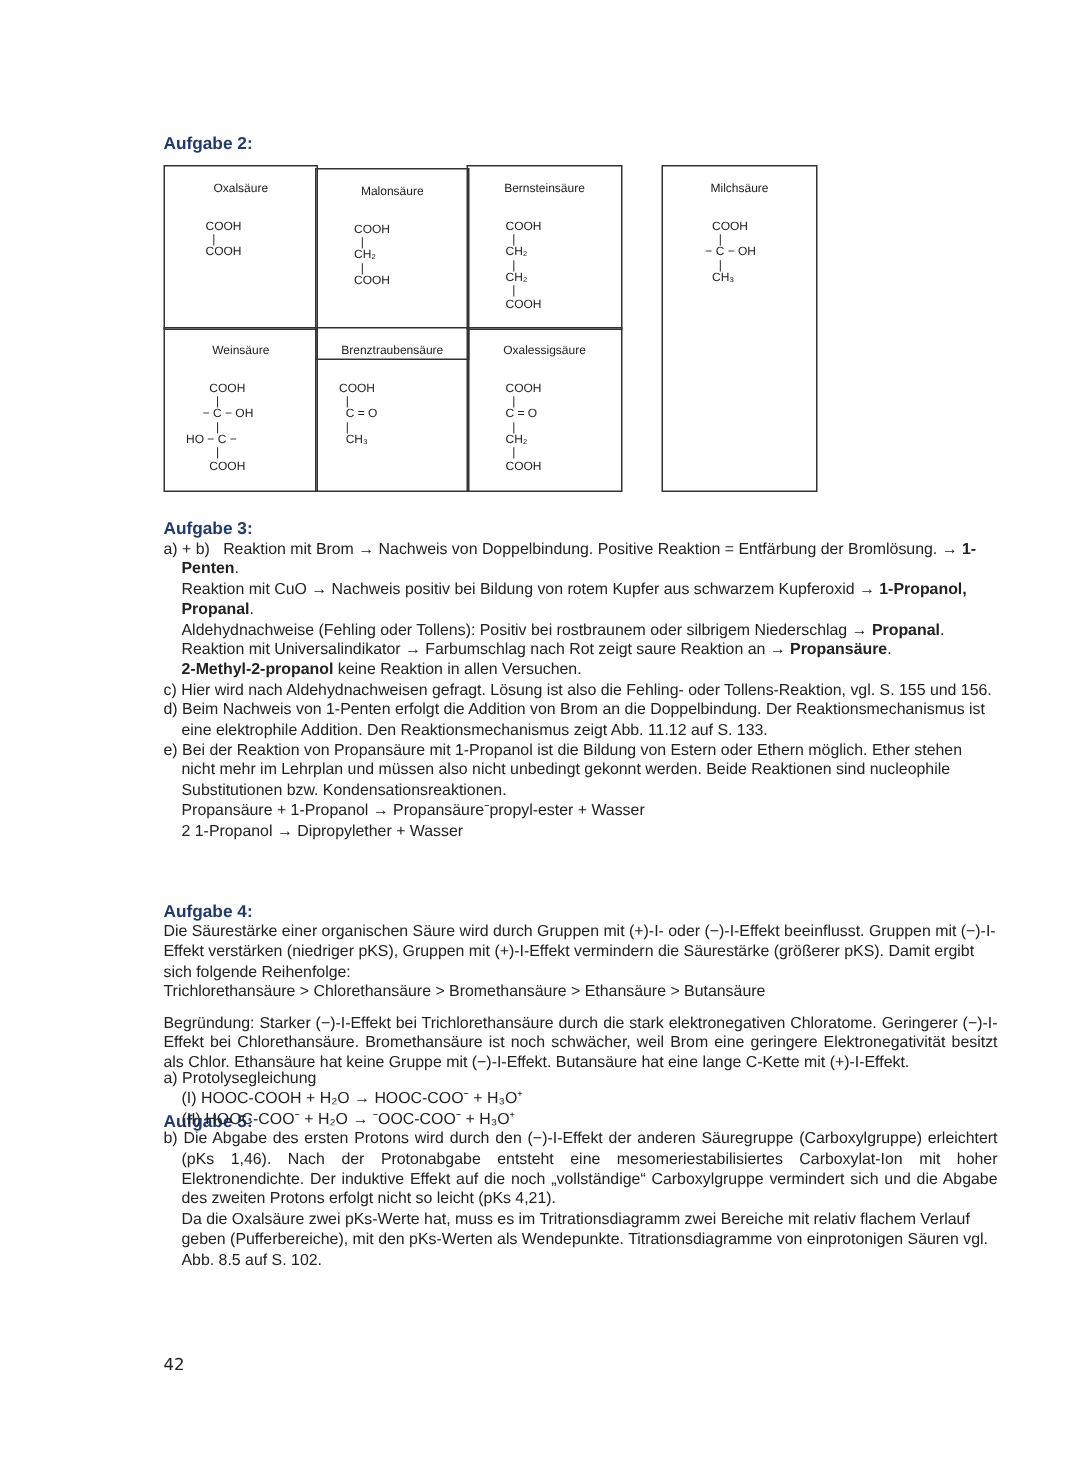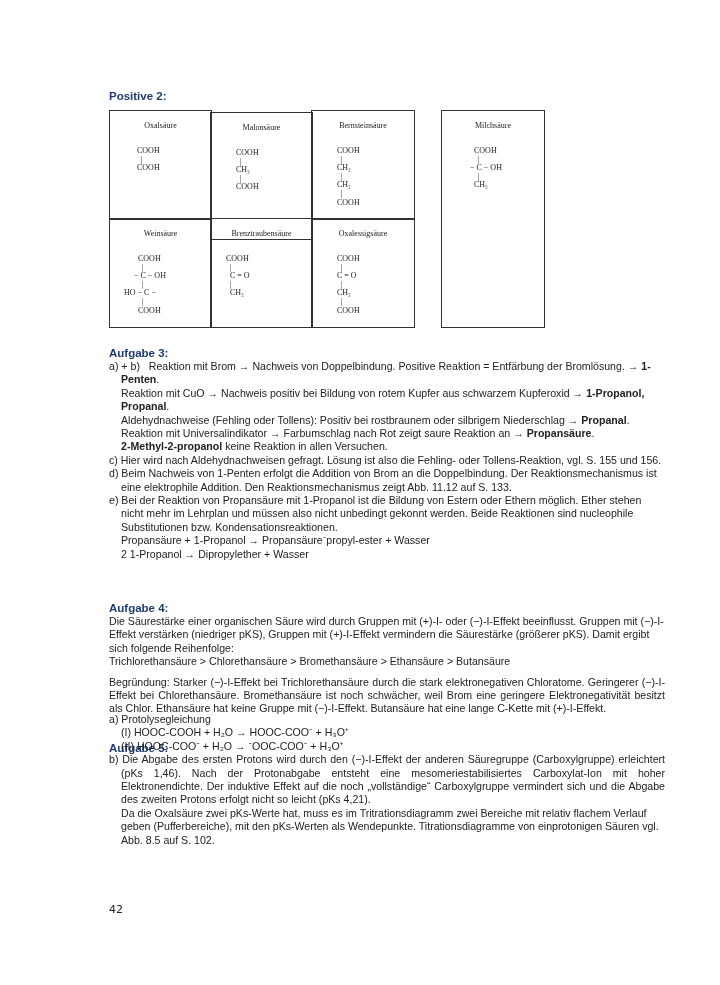--- a/index.html
+++ b/index.html
@@ -1,32 +1,32 @@
 <!DOCTYPE html>
 <html><head>
 <meta charset="utf-8">
 <style>
   html, body { margin:0; padding:0; background:#ffffff; }
   body { width:720px; height:985px; position:relative; overflow:hidden;
          font-family:"Liberation Sans", sans-serif; color:#222; }
   h2 { font-size:11.5px; color:#1f3a6e; font-weight:bold; margin:0; position:absolute; left:109px; }
-  .cell { position:absolute; border:1.5px solid #333; box-sizing:border-box; font-size:8px;font-family:Liberation Serif, serif; }
+  .cell { position:absolute; border:1.5px solid #333; box-sizing:border-box; font-size:8px; }
   .cell .nm { position:absolute; top:10px; left:0; right:0; text-align:center; }
   .formula { position:absolute; top:36px; font-size:8px; line-height:8.6px; white-space:pre; }
   .txt { position:absolute; left:109px; width:556px; font-size:10.6px; line-height:13.4px; }
   .ind { padding-left:12px; }
   .hang { padding-left:12px; text-indent:-12px; }
   b { font-weight:bold; }
   .pn { position:absolute; left:109px; top:903px; font-size:11px; font-family:"DejaVu Sans", sans-serif; }
   p { margin:0; }
 </style>
 </head>
 <body>
 
-<h2 style="top:90px;">Positive 2:</h2>
+<h2 style="top:90px;">Aufgabe 2:</h2>
 
 <div>
   <div class="cell" style="left:109px;top:110px;width:103px;height:110px;">
     <div class="nm">Oxalsäure</div>
     <div class="formula" style="left:27px;top:36px;">COOH
   |
 COOH</div>
   </div>
   <div class="cell" style="left:210px;top:112px;width:103px;height:128px;">
     <div class="nm">Malonsäure</div>

